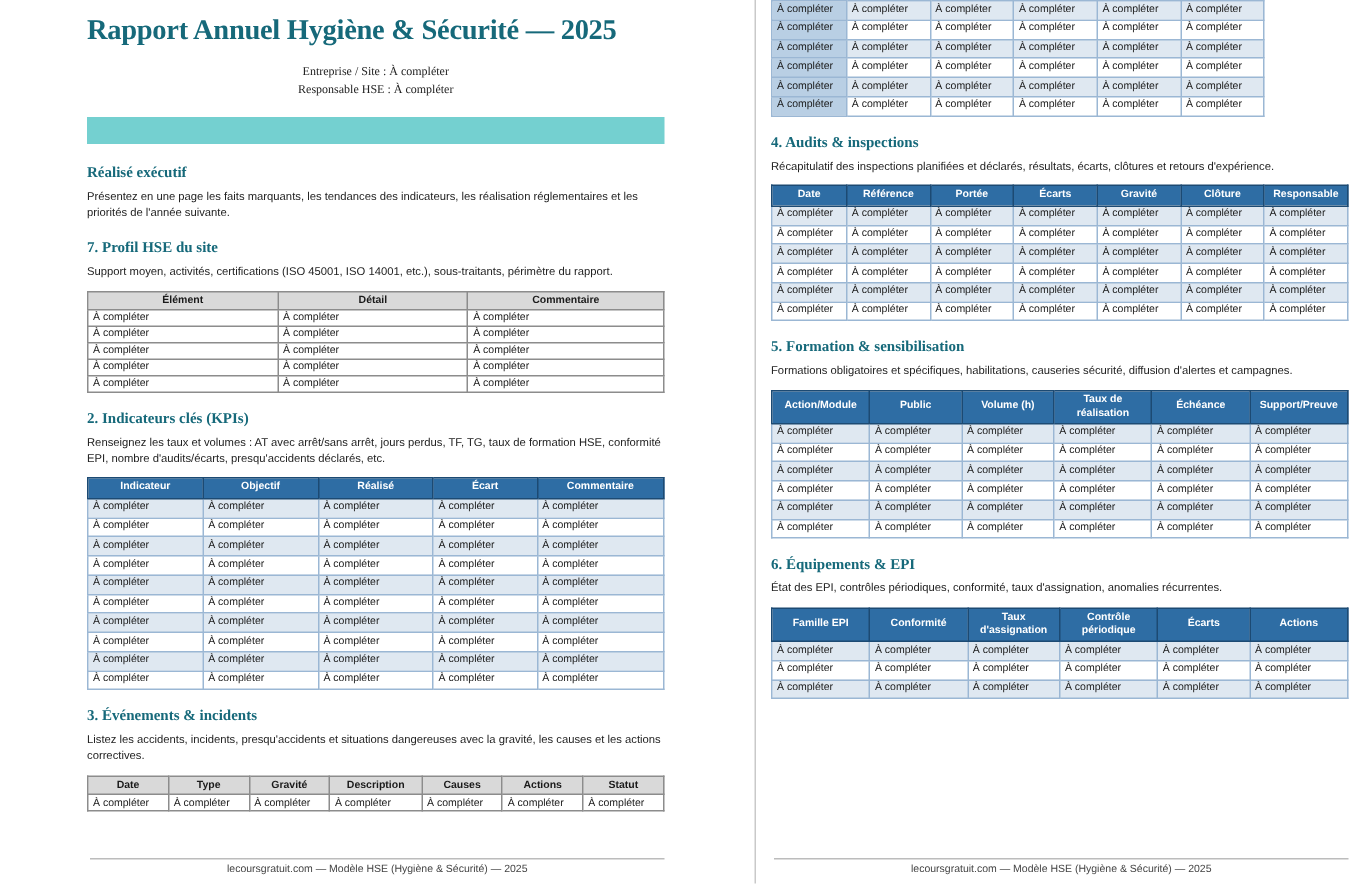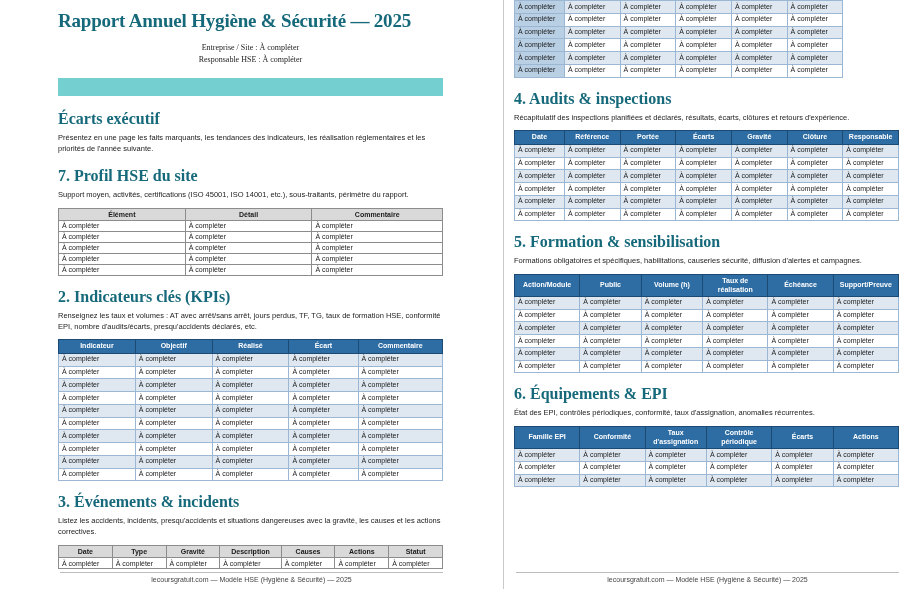--- a/index.html
+++ b/index.html
@@ -55,21 +55,21 @@
     margin-bottom: 12px;
     font-family: Liberation Serif, serif;
   }
   .teal-bar {
     height: 18px;
     background: #74d0d0;
     margin: 2px 0 14px 0;
   }
   h2.sec {
     font-family: "Liberation Serif", serif;
-    font-size: 16px;
+    font-size: 10px;
     font-weight: bold;
     color: #16697a;
     margin: 12px 0 5px 0;
   }
   .sec-desc {
     font-size: 7.5px;
     line-height: 1.45;
     color: #222;
     margin: 0 0 7px 0;
   }
@@ -164,21 +164,21 @@
 
     <h1 class="doc-title">Rapport Annuel Hygiène &amp; Sécurité — 2025</h1>
 
     <div class="meta-block">
       <div>Entreprise / Site : À compléter</div>
       <div>Responsable HSE : À compléter</div>
     </div>
 
     <div class="teal-bar"></div>
 
-    <h2 class="sec">Écarts exécutif</h2>
+    <h2 class="sec">Réalisé exécutif</h2>
     <p class="sec-desc">Présentez en une page les faits marquants, les tendances des indicateurs, les réalisation réglementaires et les priorités de l'année suivante.</p>
 
     <h2 class="sec">7. Profil HSE du site</h2>
     <p class="sec-desc">Support moyen, activités, certifications (ISO 45001, ISO 14001, etc.), sous-traitants, périmètre du rapport.</p>
 
     <table class="plain">
       <colgroup>
           <col style="width:33%">
           <col style="width:33%">
           <col style="width:34%">

